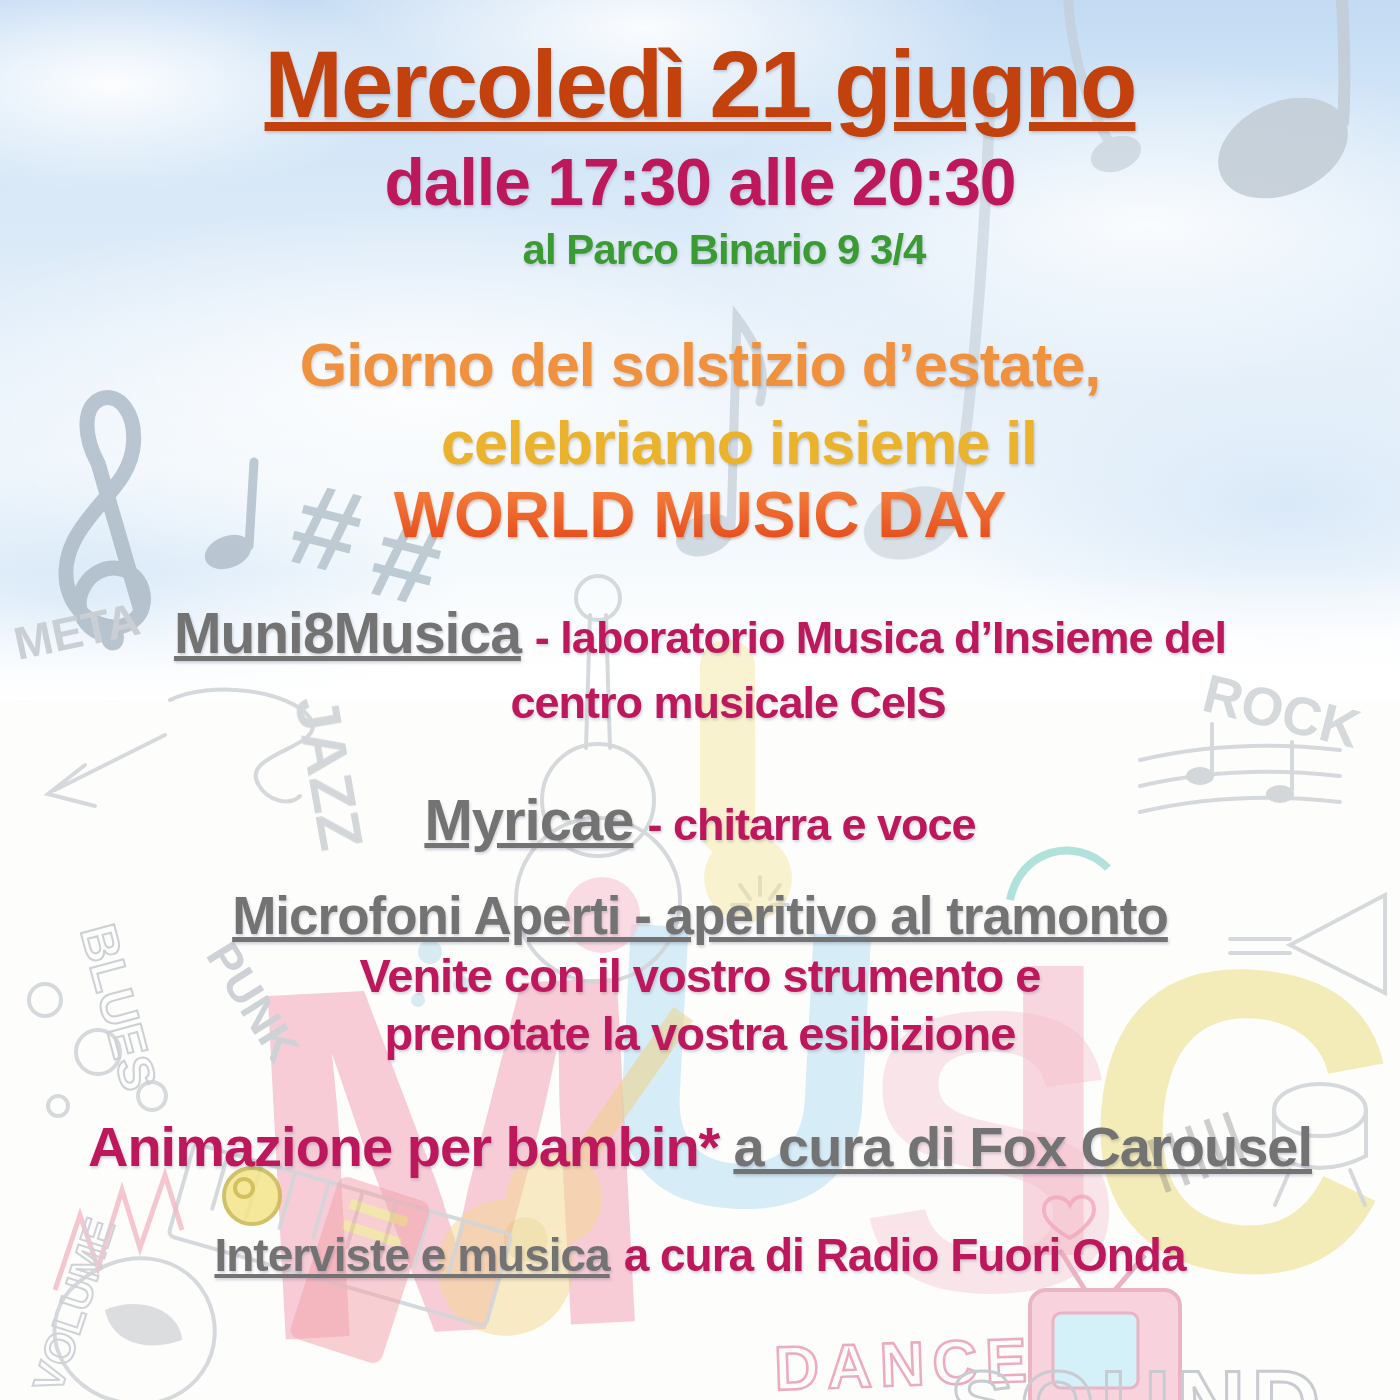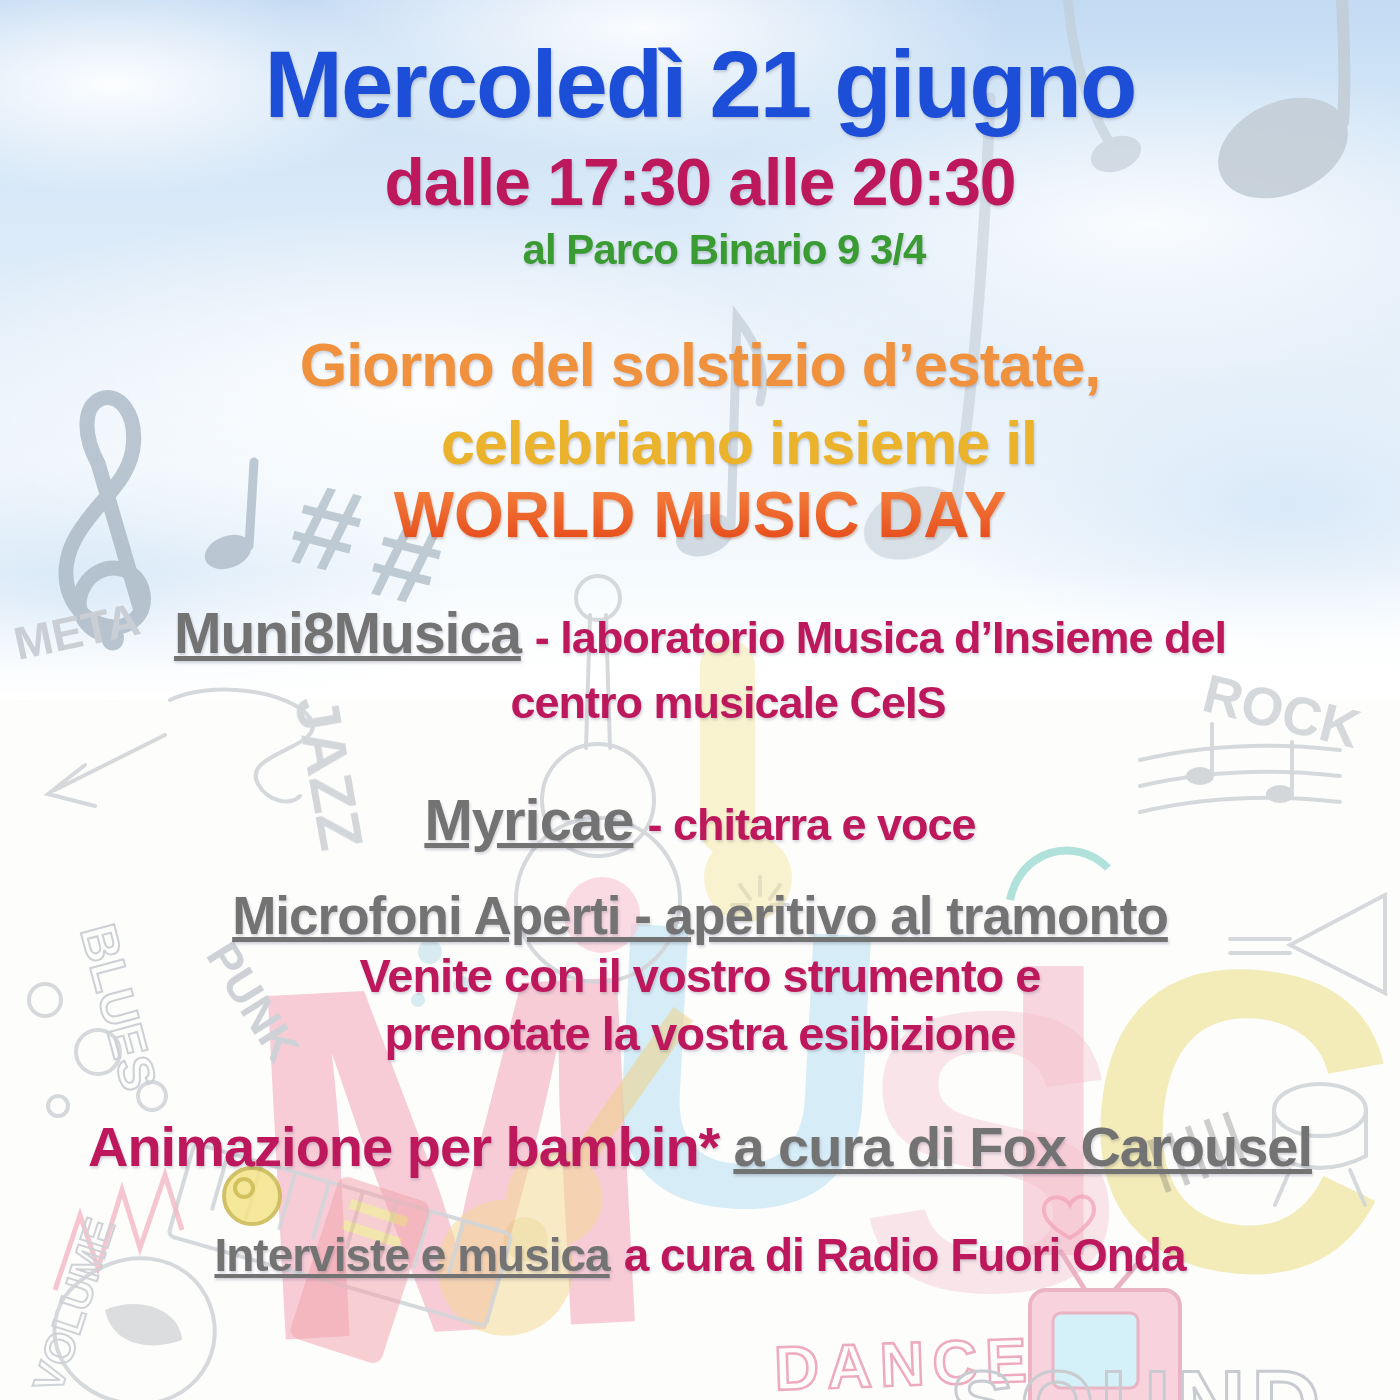--- a/index.html
+++ b/index.html
@@ -31,21 +31,21 @@
   svg.bg text{font-family:"Liberation Sans",sans-serif;font-weight:bold;}
 
   
   .content{position:absolute;top:0;left:0;width:1400px;height:1400px;}
   .line{
     position:absolute;left:0;width:100%;text-align:center;
     font-weight:bold;line-height:1.04;letter-spacing:-1px;white-space:nowrap;
   }
   .sh{text-shadow:1px 2px 3px rgba(50,50,85,.22);}
 
-  .c-orange    {color:#1d4ed8;}
+  .c-orange    {color:#c2410c;text-decoration:underline;}
   .c-orangedeep{color:#F0913D;}
   .c-gold      {color:#EBB32B;padding-left:39px;}
   .c-blue      {color:#be185d;}
   .c-green     {color:#3B9B33;}
   .c-greensoft {color:#737373;text-decoration:underline;}
 
   .wmd{
     background:linear-gradient(180deg,#F5823E 8%,#E64B1B 88%);
     -webkit-background-clip:text;background-clip:text;
     color:#EA5A26;-webkit-text-fill-color:transparent;

